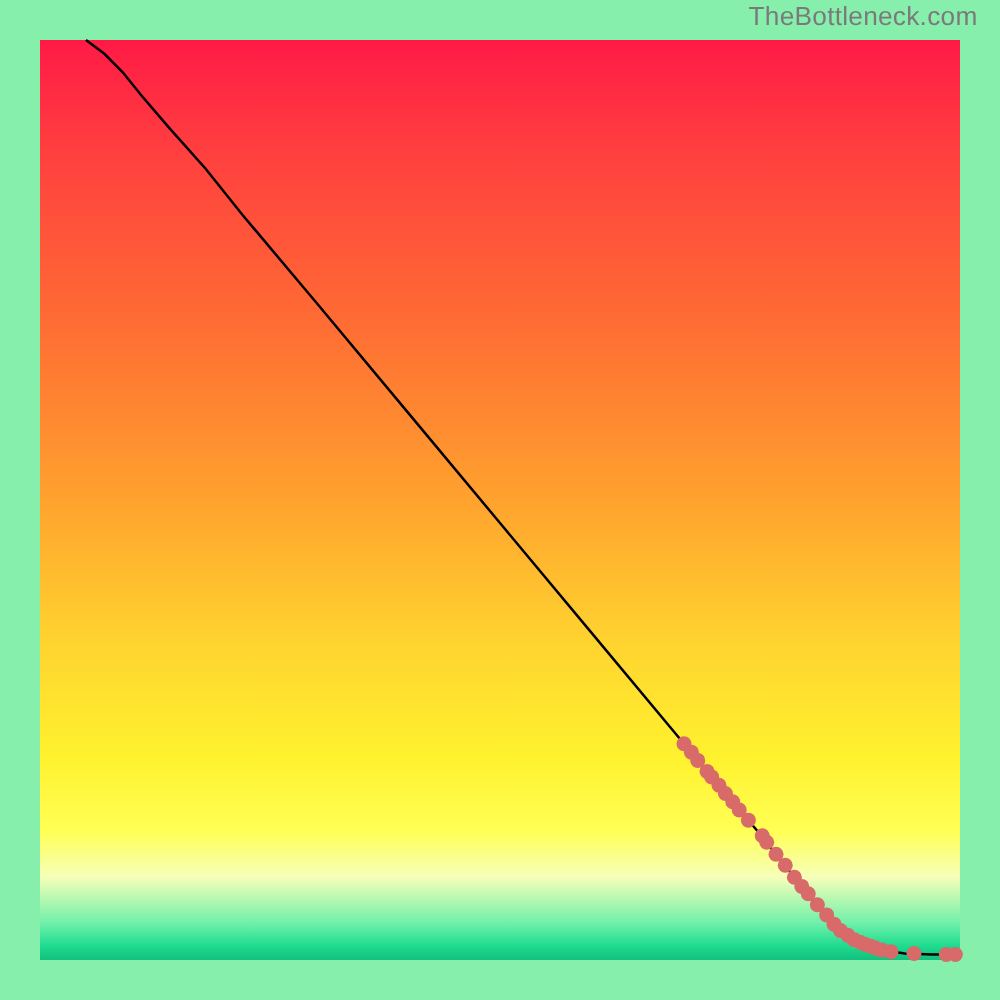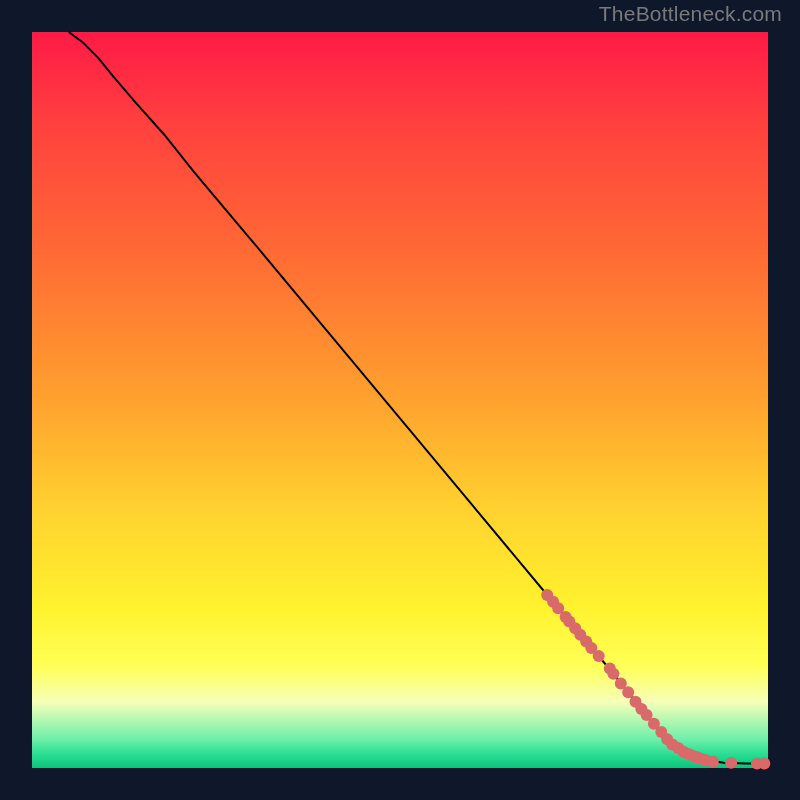--- a/index.html
+++ b/index.html
@@ -8,21 +8,21 @@
     width: 800px;
     height: 800px;
     background: #000000;
     overflow: hidden;
     font-family: Arial, Helvetica, sans-serif;
   }
   .frame {
     position: relative;
     width: 800px;
     height: 800px;
-    background: #0f172a;
+    background: #86efac;
   }
   .attribution {
     position: absolute;
     top: 2px;
     right: 18px;
     color: #7a7a7a;
     font-size: 21px;
     font-weight: 500;
     letter-spacing: 0.2px;
   }

